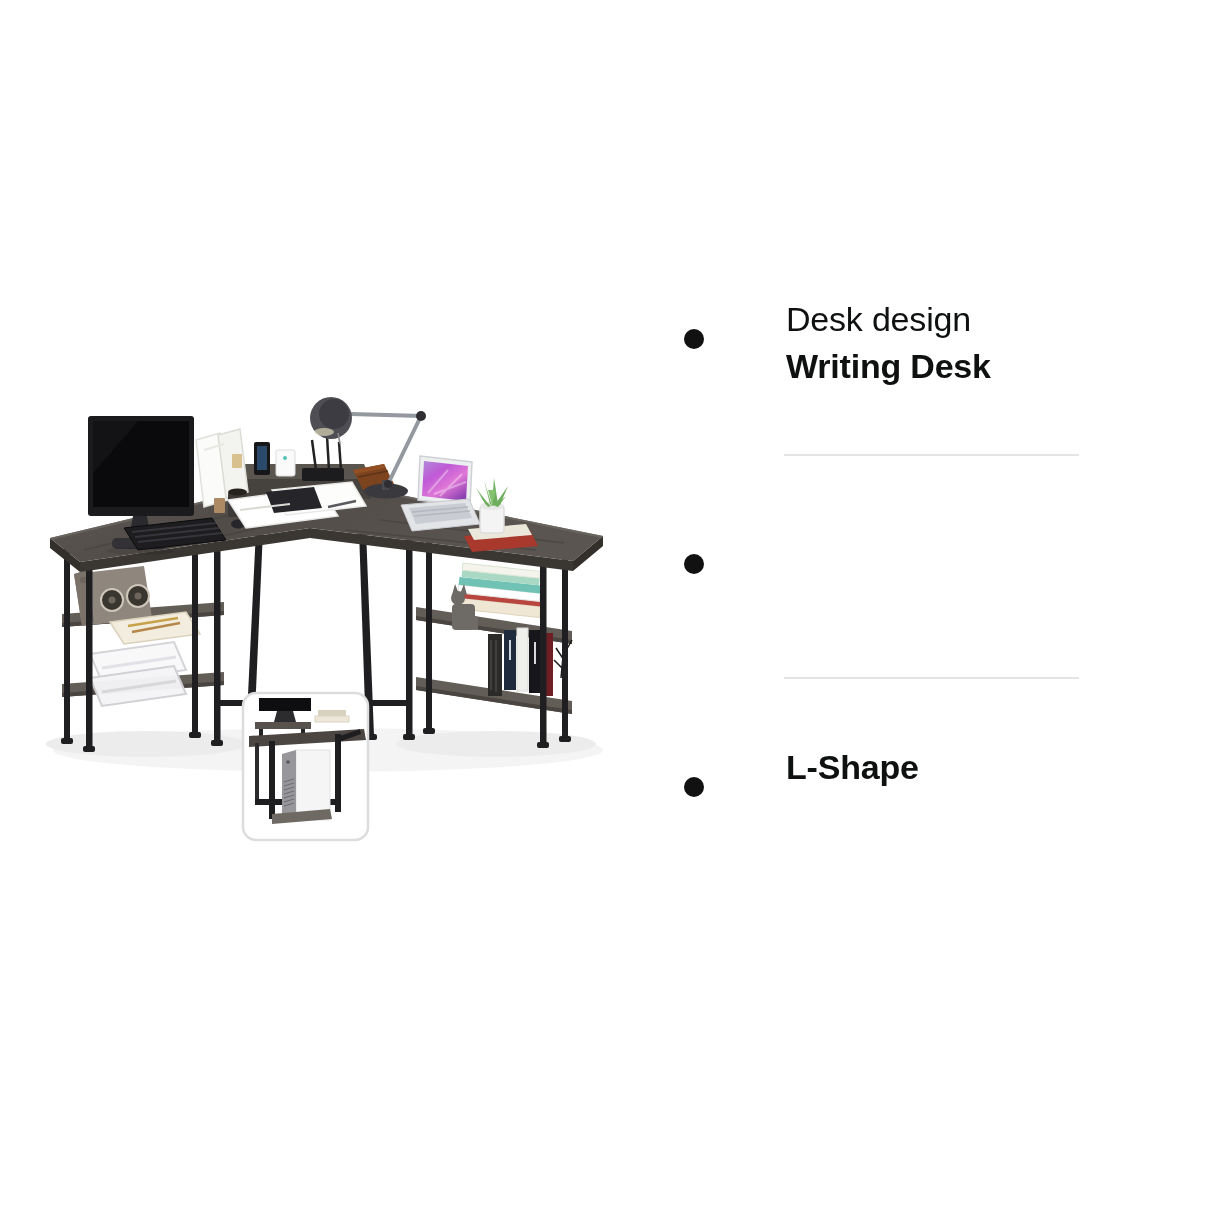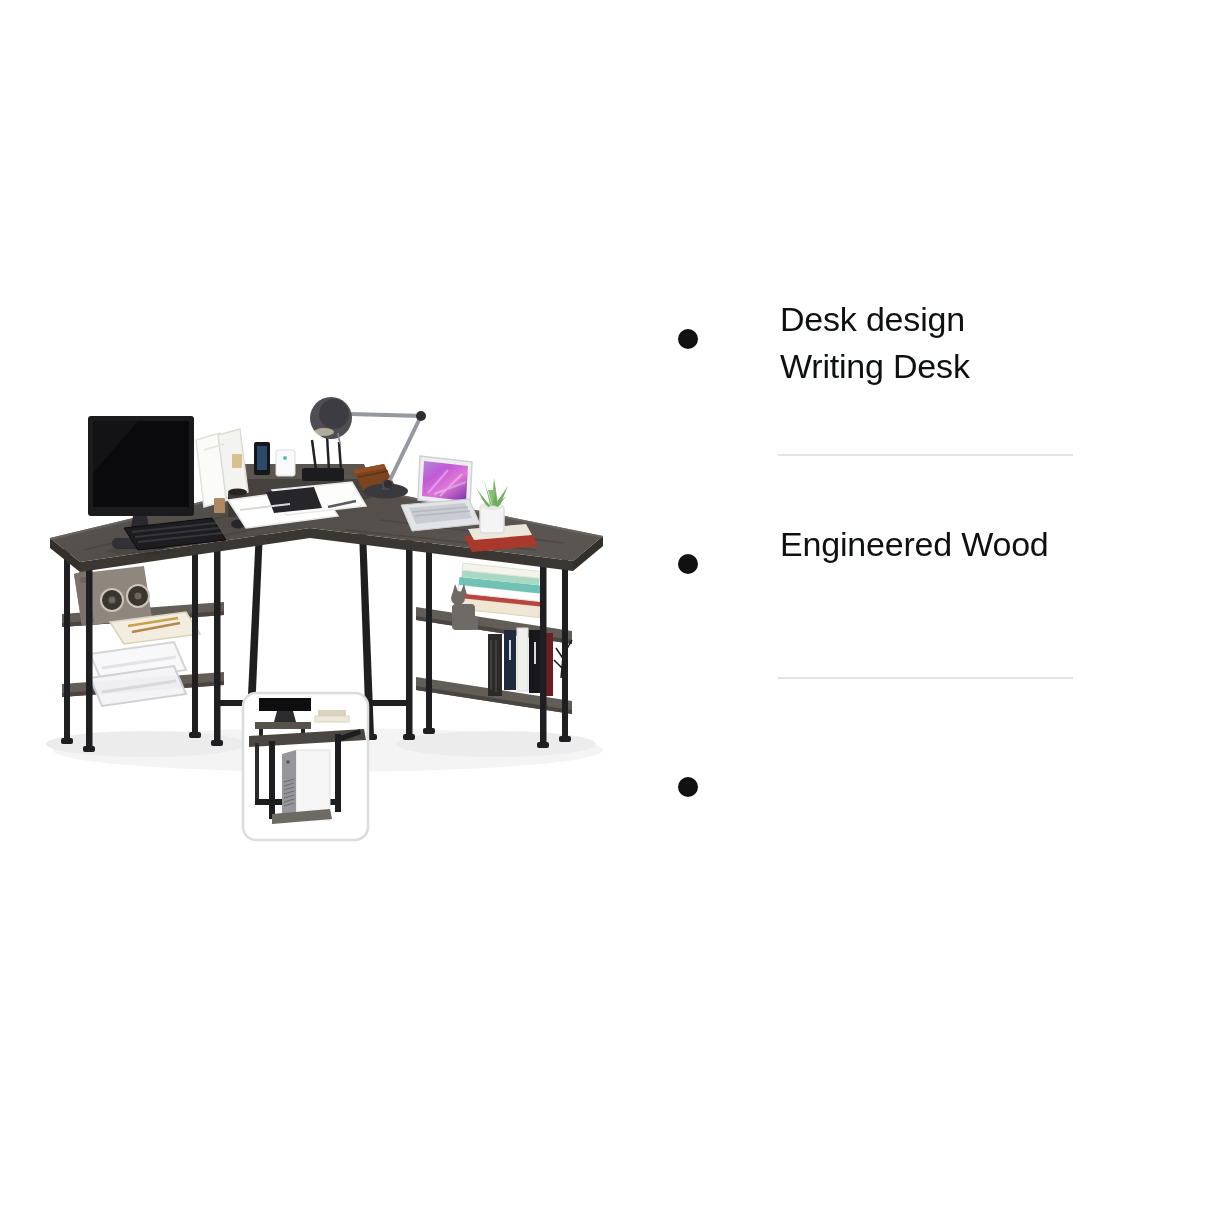--- a/index.html
+++ b/index.html
@@ -3,29 +3,29 @@
 <meta charset="utf-8">
 <style>
   html,body{margin:0;padding:0;}
   body{
     width:1214px;height:1214px;position:relative;overflow:hidden;
     background:#ffffff;
     font-family:"Liberation Sans","DejaVu Sans",sans-serif;
     color:#0f1111;
   }
   .photo-wrap{position:absolute;left:28px;top:378px;width:592px;height:486px;}
-  .facts{position:absolute;left:0;top:0;width:1005px;height:1214px;}
+  .facts{position:absolute;left:6px;top:0;width:1005px;height:1214px;}
   .fact-row{position:absolute;left:678px;width:440px;}
   .fact-bullet{
     position:absolute;left:0;top:33px;width:20px;height:20px;
     border-radius:50%;background:#111;
   }
   .fact-text{margin-left:102px;font-size:34px;line-height:47px;letter-spacing:-0.2px;}
   .fact-label{font-weight:400;}
-  .fact-value{font-weight:400;}
+  .fact-value{font-weight:700;}
   .divider{
     position:absolute;left:778px;width:295px;height:2px;background:#e4e4e4;
   }
   .row-1{top:296px;}
   .row-2{top:521px;}
   .row-3{top:744px;}
   .div-1{top:454px;}
   .div-2{top:677px;}
 </style>
 </head>
@@ -314,25 +314,25 @@
       <div class="fact-label">Desk design</div>
       <div class="fact-value">Writing Desk</div>
     </div>
   </div>
 
   <div class="divider div-1"></div>
 
   <div class="fact-row row-2">
     <span class="fact-bullet"></span>
     <div class="fact-text">
-      <div class="fact-value">Engineered Wood</div>
     </div>
   </div>
 
   <div class="divider div-2"></div>
 
   <div class="fact-row row-3">
     <span class="fact-bullet"></span>
     <div class="fact-text">
+      <div class="fact-value">L-Shape</div>
     </div>
   </div>
 
 </div>
 
 </body></html>

